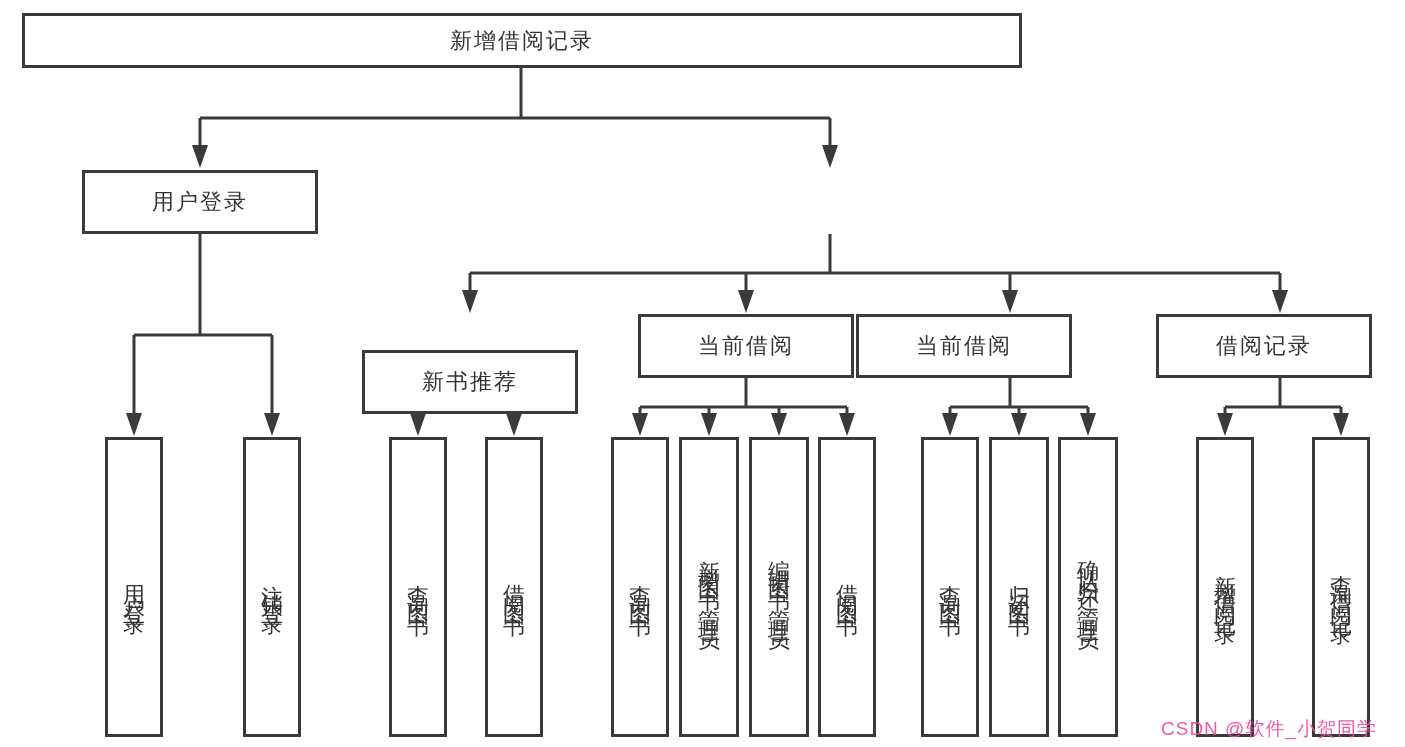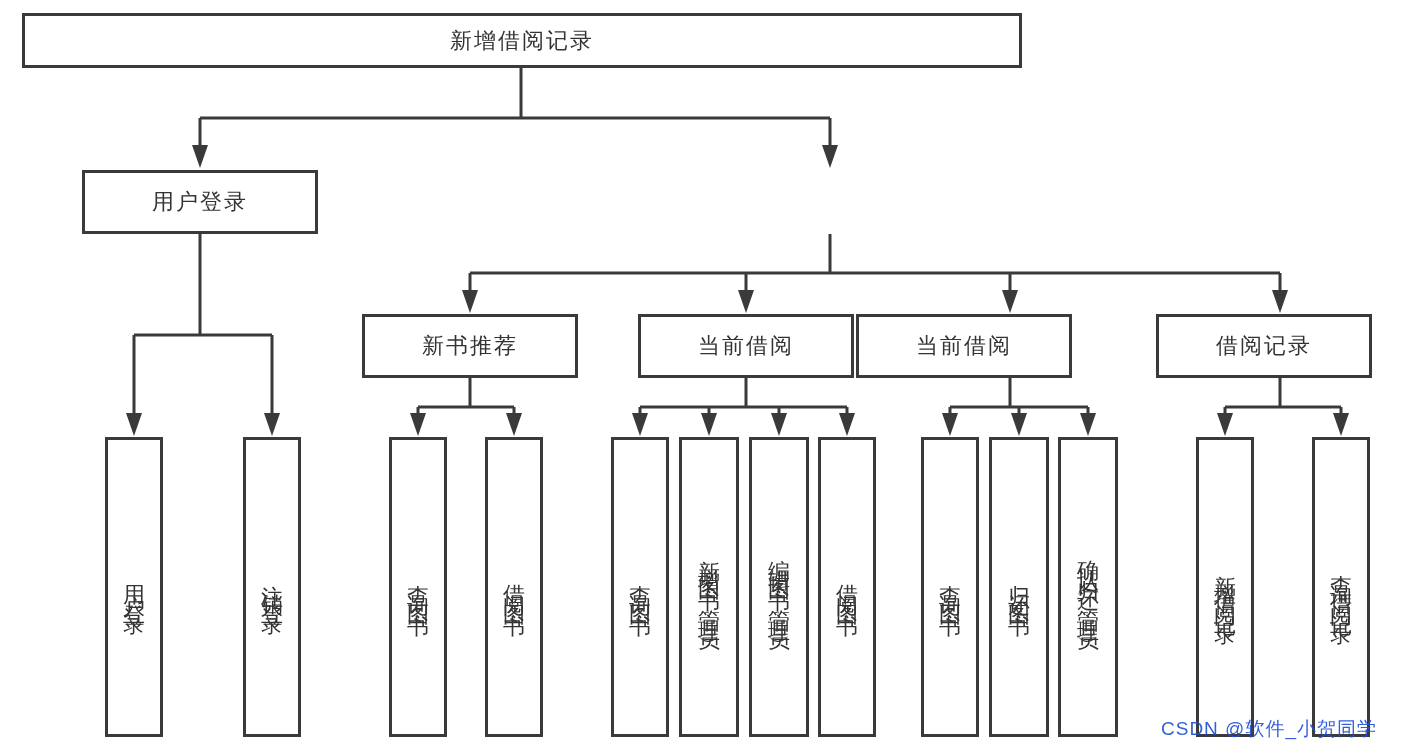--- a/index.html
+++ b/index.html
@@ -39,21 +39,21 @@
     letter-spacing: 10px;
     white-space: nowrap;
   }
   
   .node-root  { left: 22px;  top: 13px;  width: 1000px; height: 55px; }
   
   .node-l2a   { left: 82px;  top: 170px; width: 236px;  height: 64px; }
   .node-l2b   { left: 712px; top: 170px; width: 236px;  height: 64px; }
   
   .node-l3    { top: 314px; height: 64px; width: 216px; }
-  .node-l3-1  { left: 362px; }
+  .node-l3-1  { left: 362px; margin-top: 36px; }
   .node-l3-2  { left: 638px; }
   .node-l3-3  { left: 856px; font-family: Liberation Mono, monospace; }
   .node-l3-4  { left: 1156px; }
   
   .leaf { top: 437px; height: 300px; }
   .leaf-1a  { left: 105px;  width: 58px; }
   .leaf-1b  { left: 243px;  width: 58px; }
   .leaf-2a  { left: 389px;  width: 58px; }
   .leaf-2b  { left: 485px;  width: 58px; }
   .leaf-3a  { left: 611px;  width: 58px; }
@@ -64,21 +64,21 @@
   .leaf-4b  { left: 989px;  width: 60px; }
   .leaf-4c  { left: 1058px; width: 60px; }
   .leaf-5a  { left: 1196px; width: 58px; }
   .leaf-5b  { left: 1312px; width: 58px; }
   .watermark {
     position: absolute;
     left: 1161px;
     top: 716px;
     font-size: 19px;
     letter-spacing: 1px;
-    color: #1d4ed8;
+    color: #ec4899;
     opacity: 0.9;
     z-index: 5;
     white-space: nowrap;
   }
 </style>
 </head>
 <body>
 
 <div class="canvas">
 

